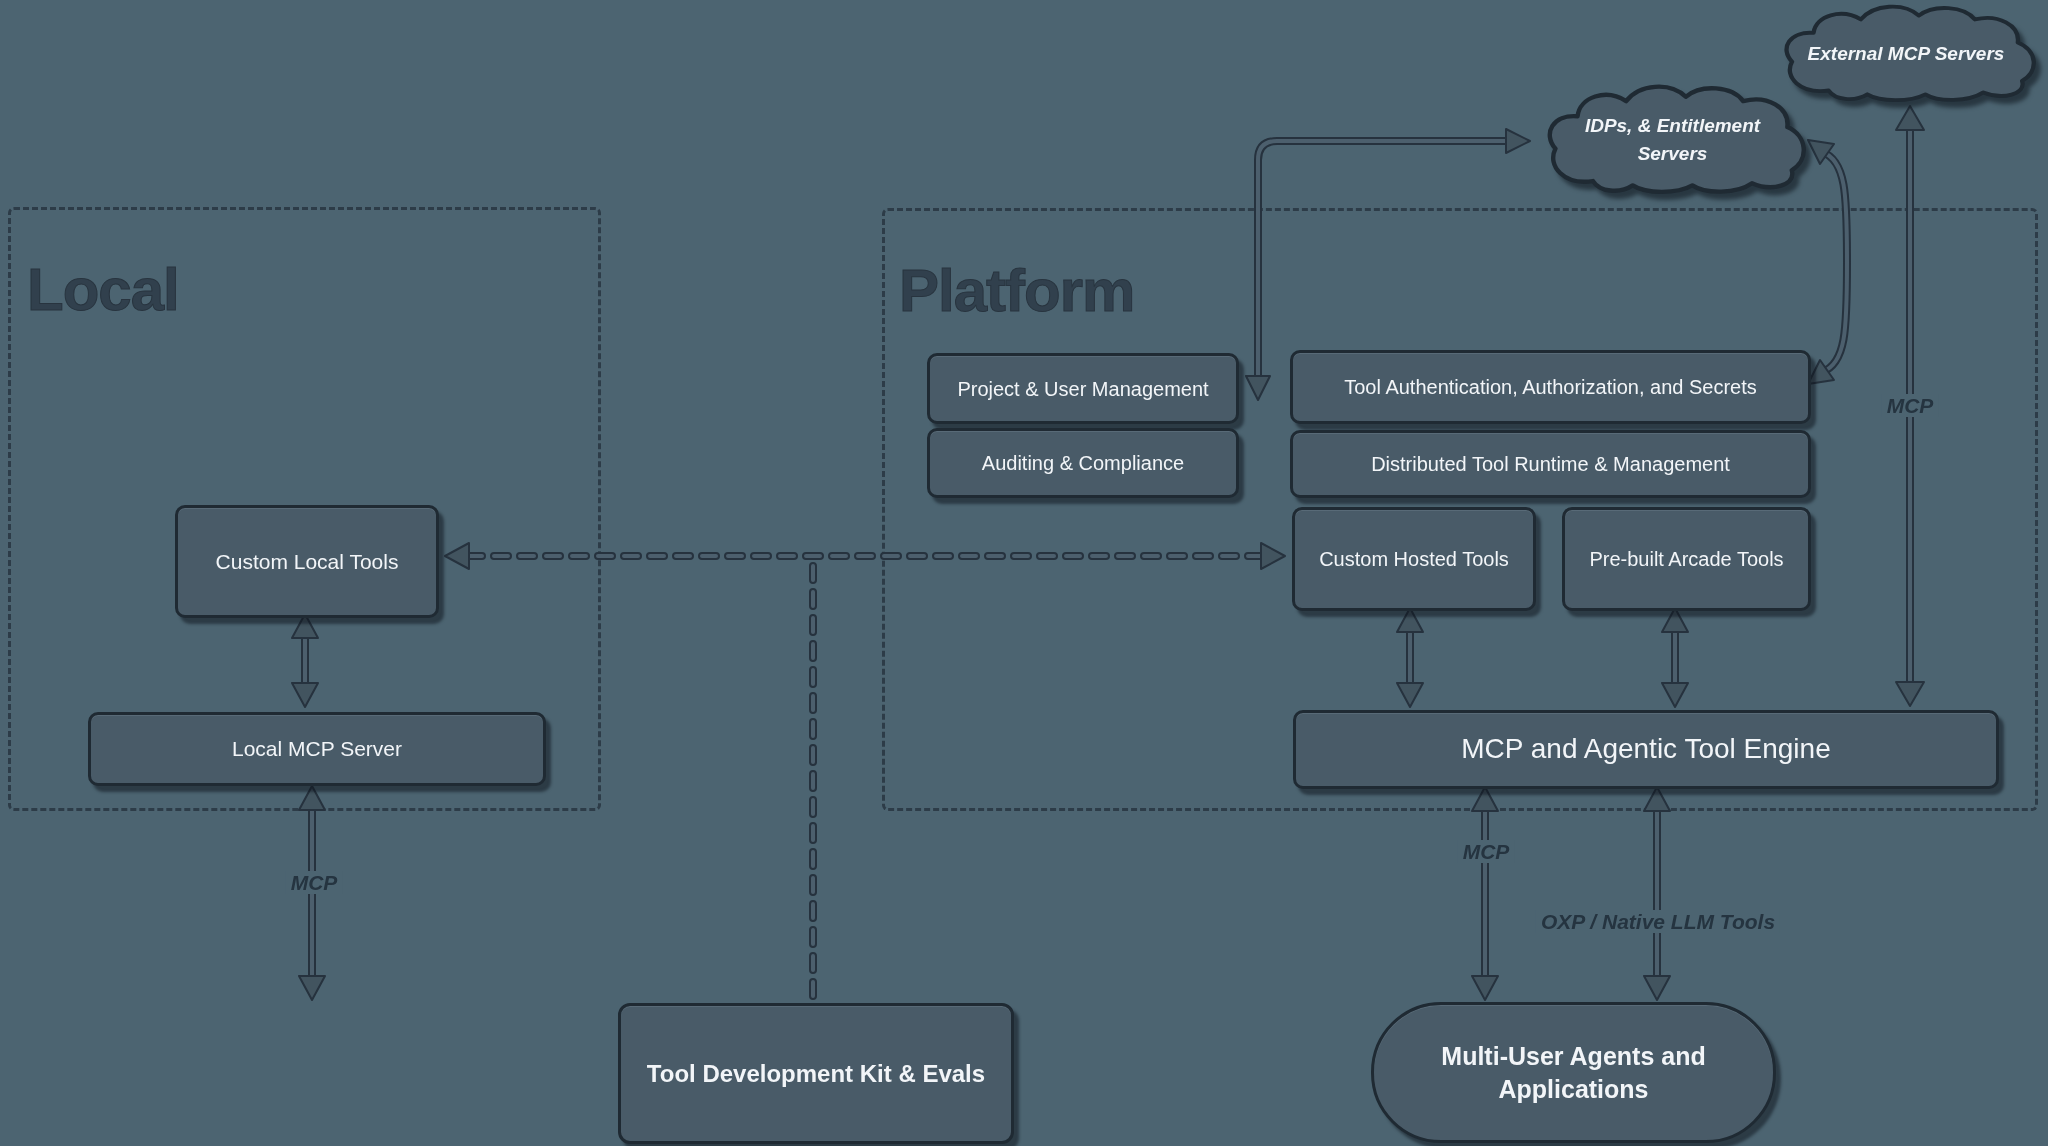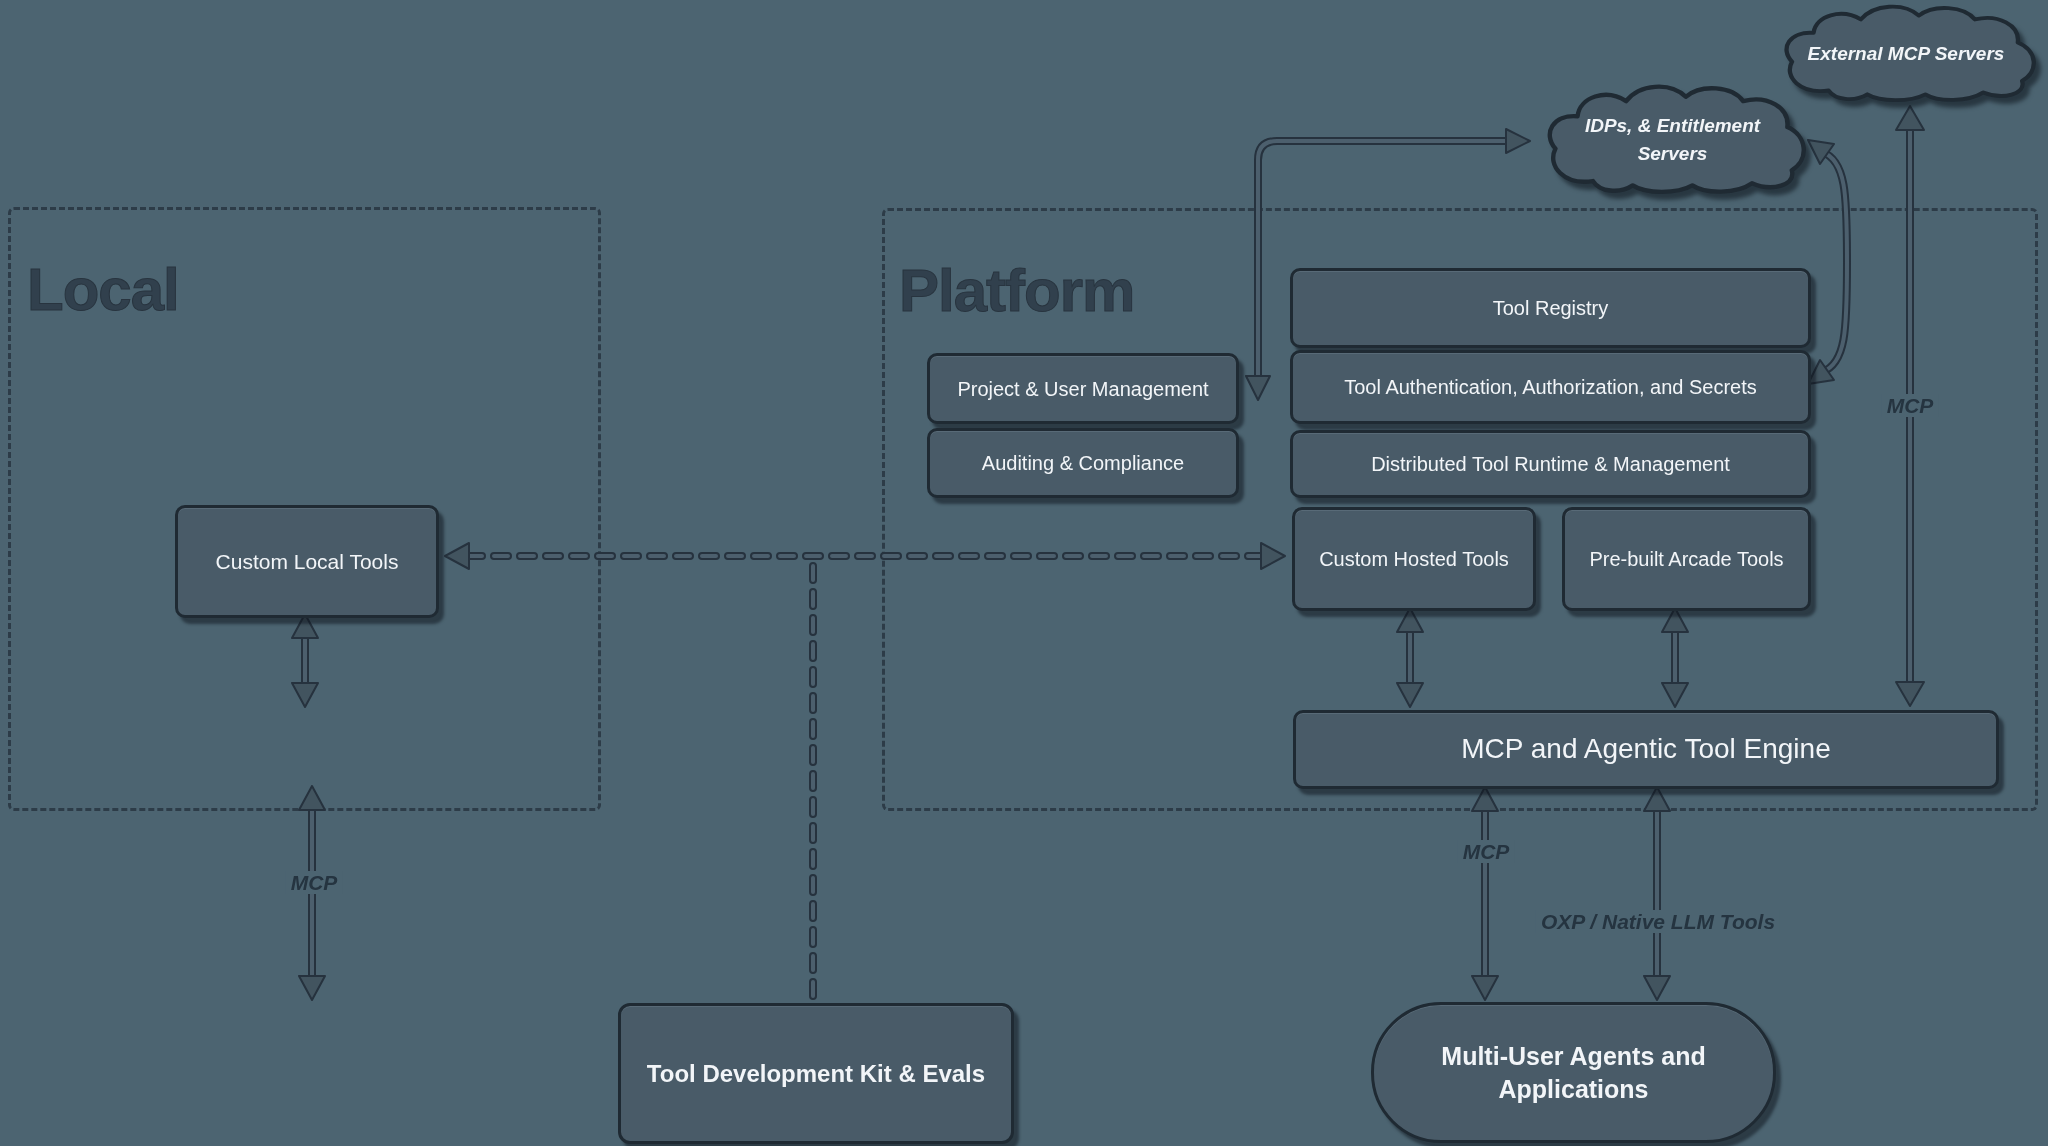--- a/index.html
+++ b/index.html
@@ -179,37 +179,37 @@
     <div class="cloud-text">
       <span>IDPs, &amp; Entitlement</span>
       <span>Servers</span>
     </div>
   </div>
 
   <div class="node" id="n-custom-local">
     <span class="node-label">Custom Local Tools</span>
   </div>
 
+  <div class="node" id="n-local-mcp">
+    <span class="node-label">Local MCP Server</span>
+  </div>
 
 
   <div class="node bold" id="n-tdk">
     <span class="node-label">Tool Development Kit &amp; Evals</span>
   </div>
 
   <div class="node" id="n-pum">
     <span class="node-label">Project &amp; User Management</span>
   </div>
 
   <div class="node" id="n-audit">
     <span class="node-label">Auditing &amp; Compliance</span>
   </div>
 
-  <div class="node" id="n-registry">
-    <span class="node-label">Tool Registry</span>
-  </div>
 
   <div class="node" id="n-auth">
     <span class="node-label">Tool Authentication, Authorization, and Secrets</span>
   </div>
 
   <div class="node" id="n-dist">
     <span class="node-label">Distributed Tool Runtime &amp; Management</span>
   </div>
 
   <div class="node" id="n-hosted">

